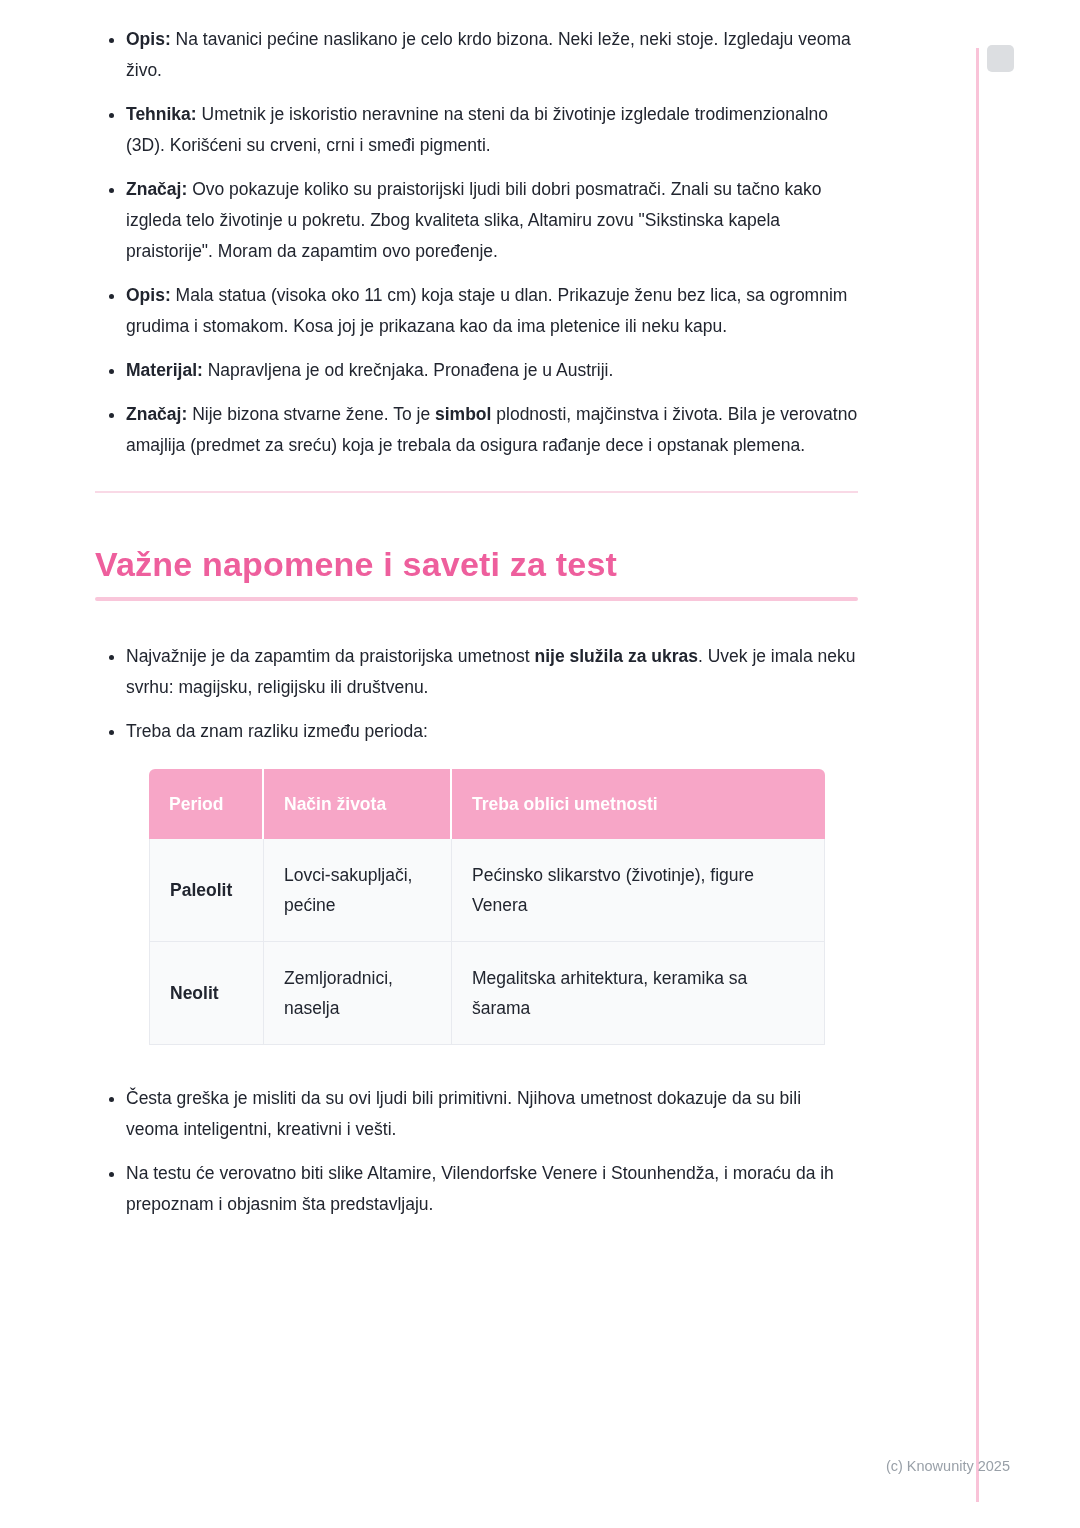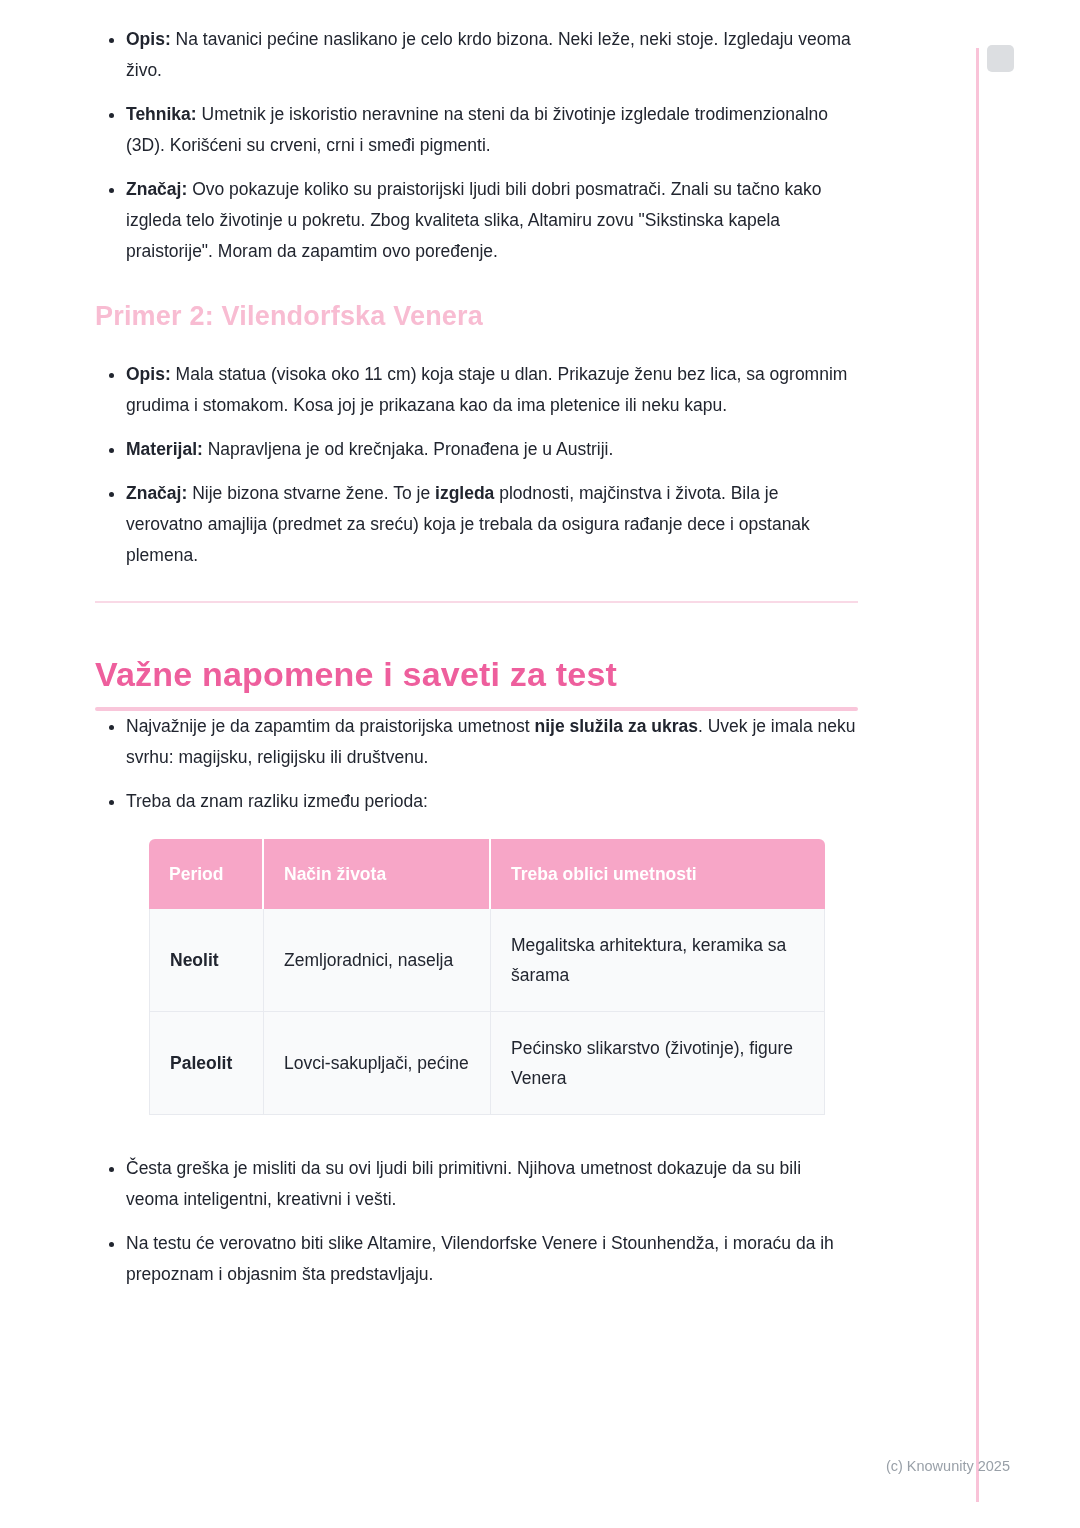--- a/index.html
+++ b/index.html
@@ -31,21 +31,21 @@
     margin: 30px 0 0 0;
   }
   h1.notes-heading {
     font-size: 34px; font-weight: bold; color: #ee5f9d;
     margin: 52px 0 0 0; letter-spacing: 0.2px;
   }
   .heading-underline {
     height: 4px; background: #f9c6da; width: 100%;
     margin-top: 13px; border-radius: 2px;
   }
-  ul.bullets.after-heading { }
+  ul.bullets.after-heading { margin-top: 40px; }
 
   .table-wrap { margin: 22px 0 38px 30px; }
   table.periods {
     border-collapse: separate; border-spacing: 0; width: 700px;
     font-size: 17.5px;
     padding-left: 24px;
   }
   table.periods th {
     background: #f7a6c7; color: #ffffff; font-weight: bold;
     text-align: left; padding: 24px 20px; line-height: 22px;
@@ -53,21 +53,21 @@
   table.periods th:not(:last-child) { border-right: 2px solid #ffffff; }
   table.periods th:first-child { border-top-left-radius: 6px; }
   table.periods th:last-child { border-top-right-radius: 6px; }
   table.periods td {
     background: #f9fafb; padding: 21px 20px; line-height: 30px;
     border-right: 1px solid #e8eaef; border-bottom: 1px solid #e8eaef;
     vertical-align: middle;
   }
   table.periods td:first-child { border-left: 1px solid #e8eaef; }
   table.periods .col-period { width: 115px; }
-  table.periods .col-life { width: 227px; }
+  table.periods .col-life { width: 188px; }
 
   .footer {
     position: absolute; right: 70px; bottom: 54px;
     color: #99a0a8; font-size: 14.5px;
   }
   .page-edge-line {
     position: absolute; left: 976px; top: 48px;
     width: 3px; height: 1454px; background: #f9c3d8;
   }
   .scrollbar-thumb {
@@ -85,31 +85,30 @@
       <span class="bold">Opis:</span><span> Na tavanici pećine naslikano je celo krdo bizona. Neki leže, neki stoje. Izgledaju veoma živo.</span>
     </li>
     <li>
       <span class="bold">Tehnika:</span><span> Umetnik je iskoristio neravnine na steni da bi životinje izgledale trodimenzionalno (3D). Korišćeni su crveni, crni i smeđi pigmenti.</span>
     </li>
     <li>
       <span class="bold">Značaj:</span><span> Ovo pokazuje koliko su praistorijski ljudi bili dobri posmatrači. Znali su tačno kako izgleda telo životinje u pokretu. Zbog kvaliteta slika, Altamiru zovu "Sikstinska kapela praistorije". Moram da zapamtim ovo poređenje.</span>
     </li>
   </ul>
 
-  <h2 class="primer-heading">Primer 2: Vilendorfska Venera</h2>
 
   <ul class="bullets">
     <li>
       <span class="bold">Opis:</span><span> Mala statua (visoka oko 11 cm) koja staje u dlan. Prikazuje ženu bez lica, sa ogromnim grudima i stomakom. Kosa joj je prikazana kao da ima pletenice ili neku kapu.</span>
     </li>
     <li>
       <span class="bold">Materijal:</span><span> Napravljena je od krečnjaka. Pronađena je u Austriji.</span>
     </li>
     <li>
-      <span class="bold">Značaj:</span><span> Nije bizona stvarne žene. To je </span><span class="bold">izgleda</span><span> plodnosti, majčinstva i života. Bila je verovatno amajlija (predmet za sreću) koja je trebala da osigura rađanje dece i opstanak plemena.</span>
+      <span class="bold">Značaj:</span><span> Nije bizona stvarne žene. To je </span><span class="bold">simbol</span><span> plodnosti, majčinstva i života. Bila je verovatno amajlija (predmet za sreću) koja je trebala da osigura rađanje dece i opstanak plemena.</span>
     </li>
   </ul>
 
   <hr class="divider">
 
   <h1 class="notes-heading">Važne napomene i saveti za test</h1>
   <div class="heading-underline"></div>
 
   <ul class="bullets after-heading">
     <li>
@@ -124,28 +123,28 @@
     <table class="periods">
       <thead>
         <tr>
           <th class="col-period">Period</th>
           <th class="col-life">Način života</th>
           <th>Treba oblici umetnosti</th>
         </tr>
       </thead>
       <tbody>
         <tr>
+          <td class="bold">Paleolit</td>
+          <td>Lovci-sakupljači, pećine</td>
+          <td>Pećinsko slikarstvo (životinje), figure Venera</td>
+        </tr>
+        <tr>
           <td class="bold">Neolit</td>
           <td>Zemljoradnici, naselja</td>
           <td>Megalitska arhitektura, keramika sa šarama</td>
-        </tr>
-        <tr>
-          <td class="bold">Paleolit</td>
-          <td>Lovci-sakupljači, pećine</td>
-          <td>Pećinsko slikarstvo (životinje), figure Venera</td>
         </tr>
       </tbody>
     </table>
   </div>
 
   <ul class="bullets">
     <li>
       <span>Česta greška je misliti da su ovi ljudi bili primitivni. Njihova umetnost dokazuje da su bili veoma inteligentni, kreativni i vešti.</span>
     </li>
     <li>

